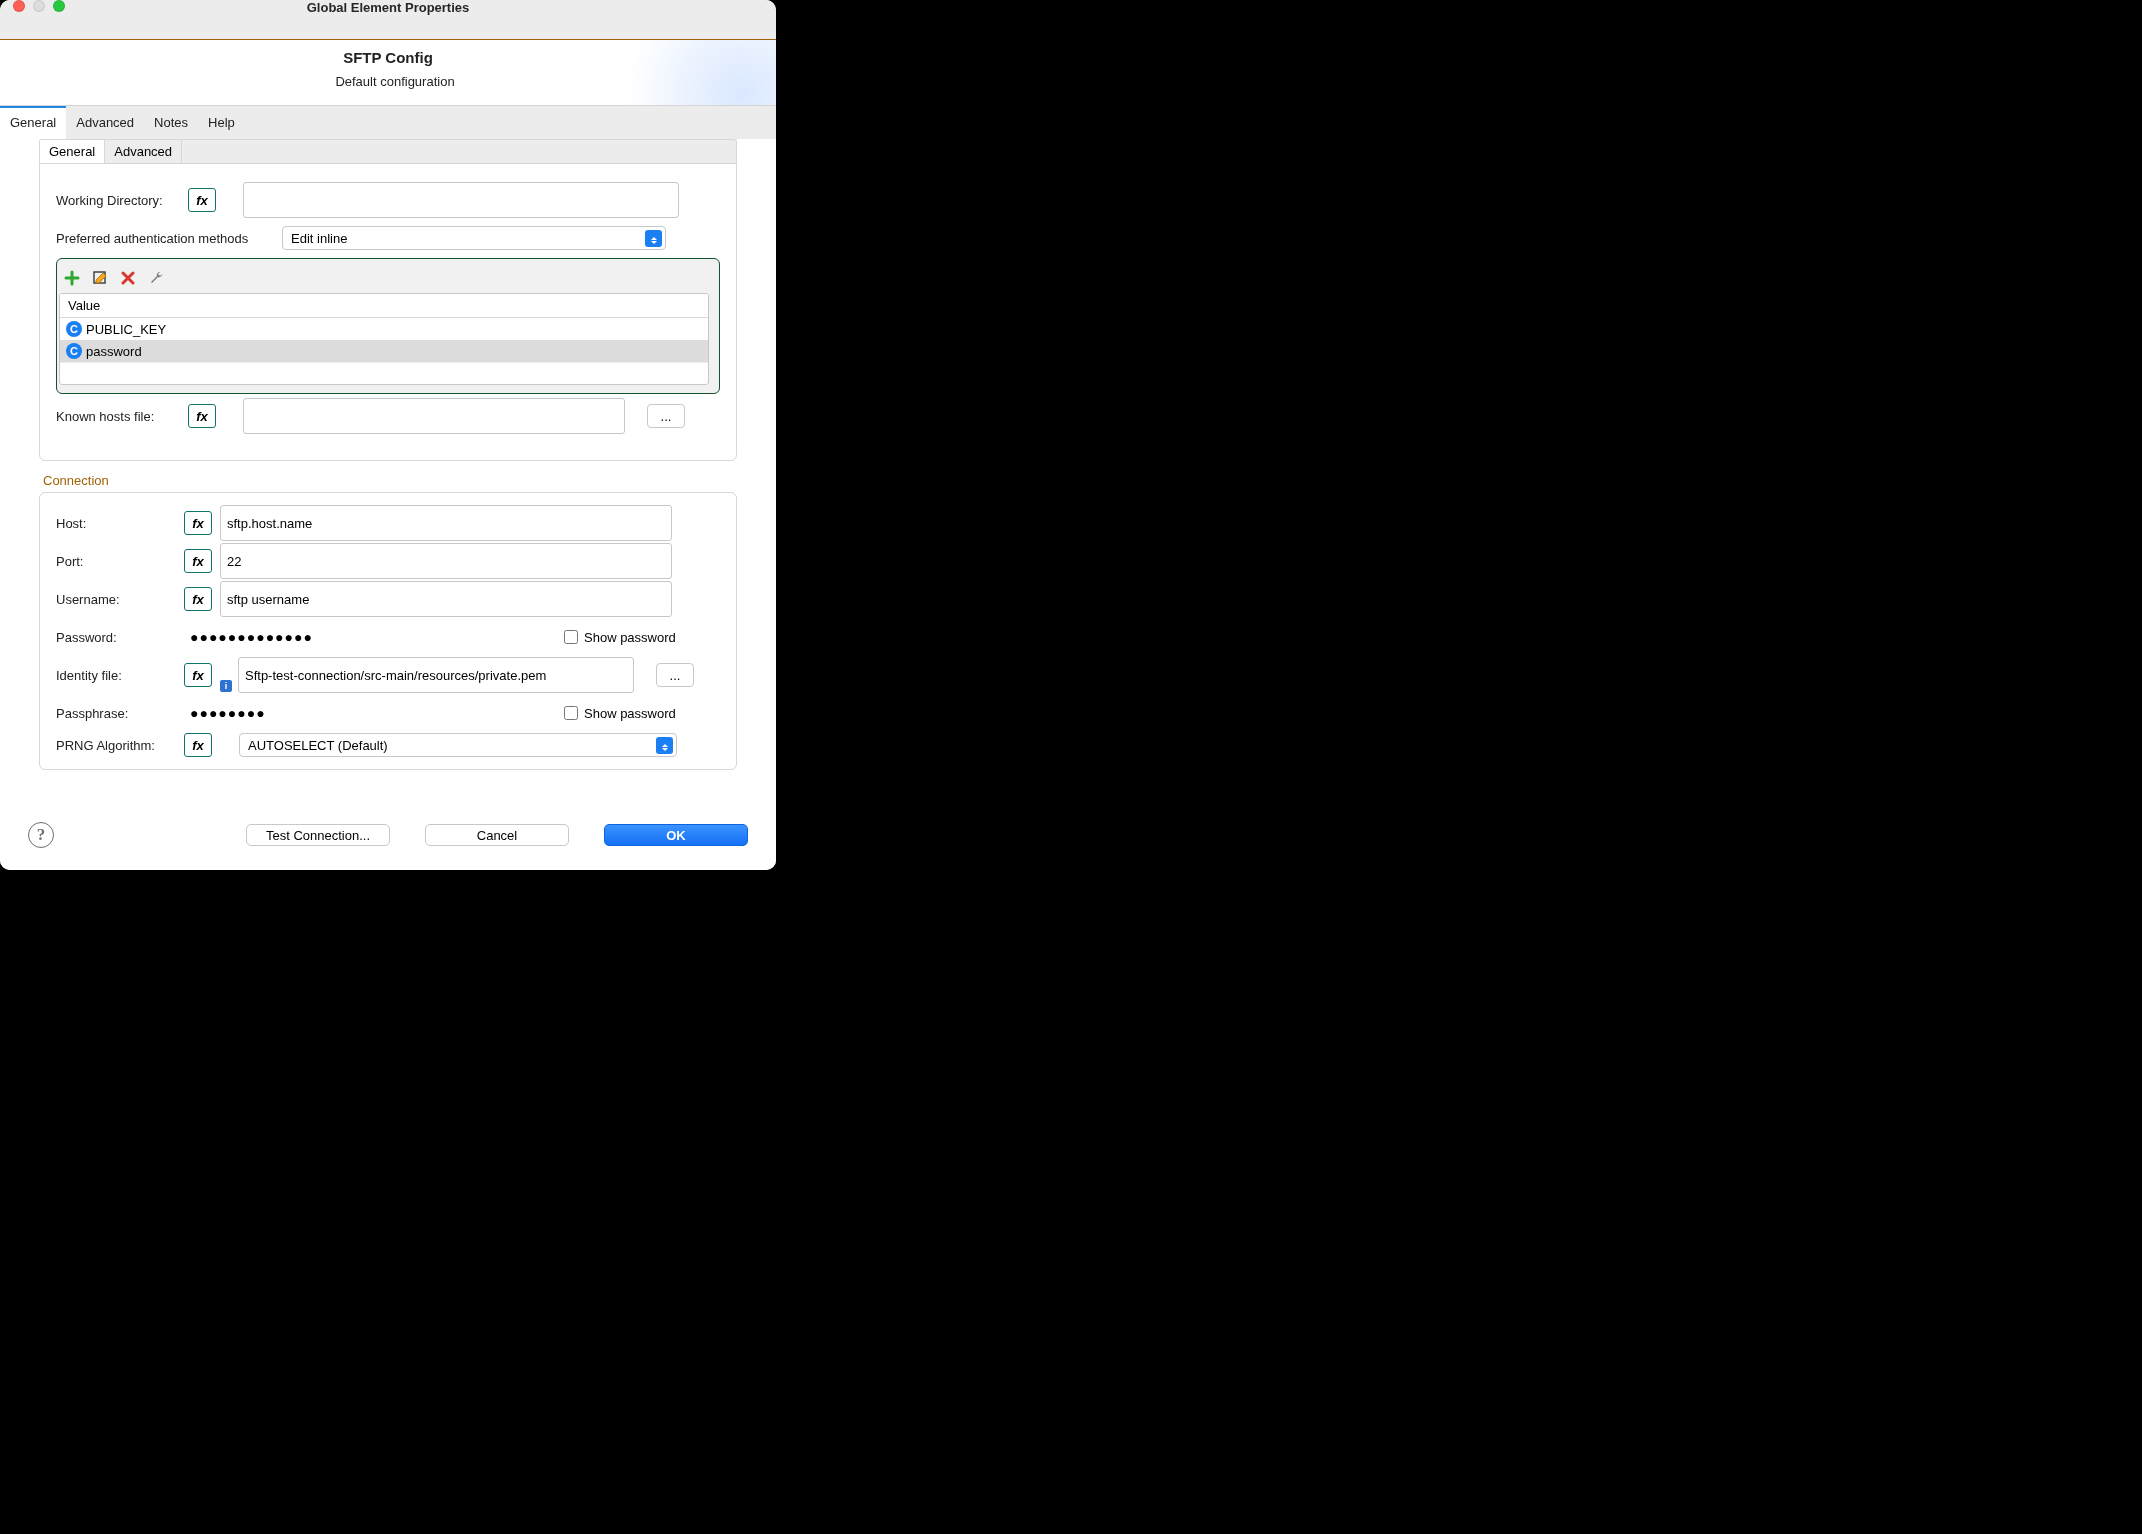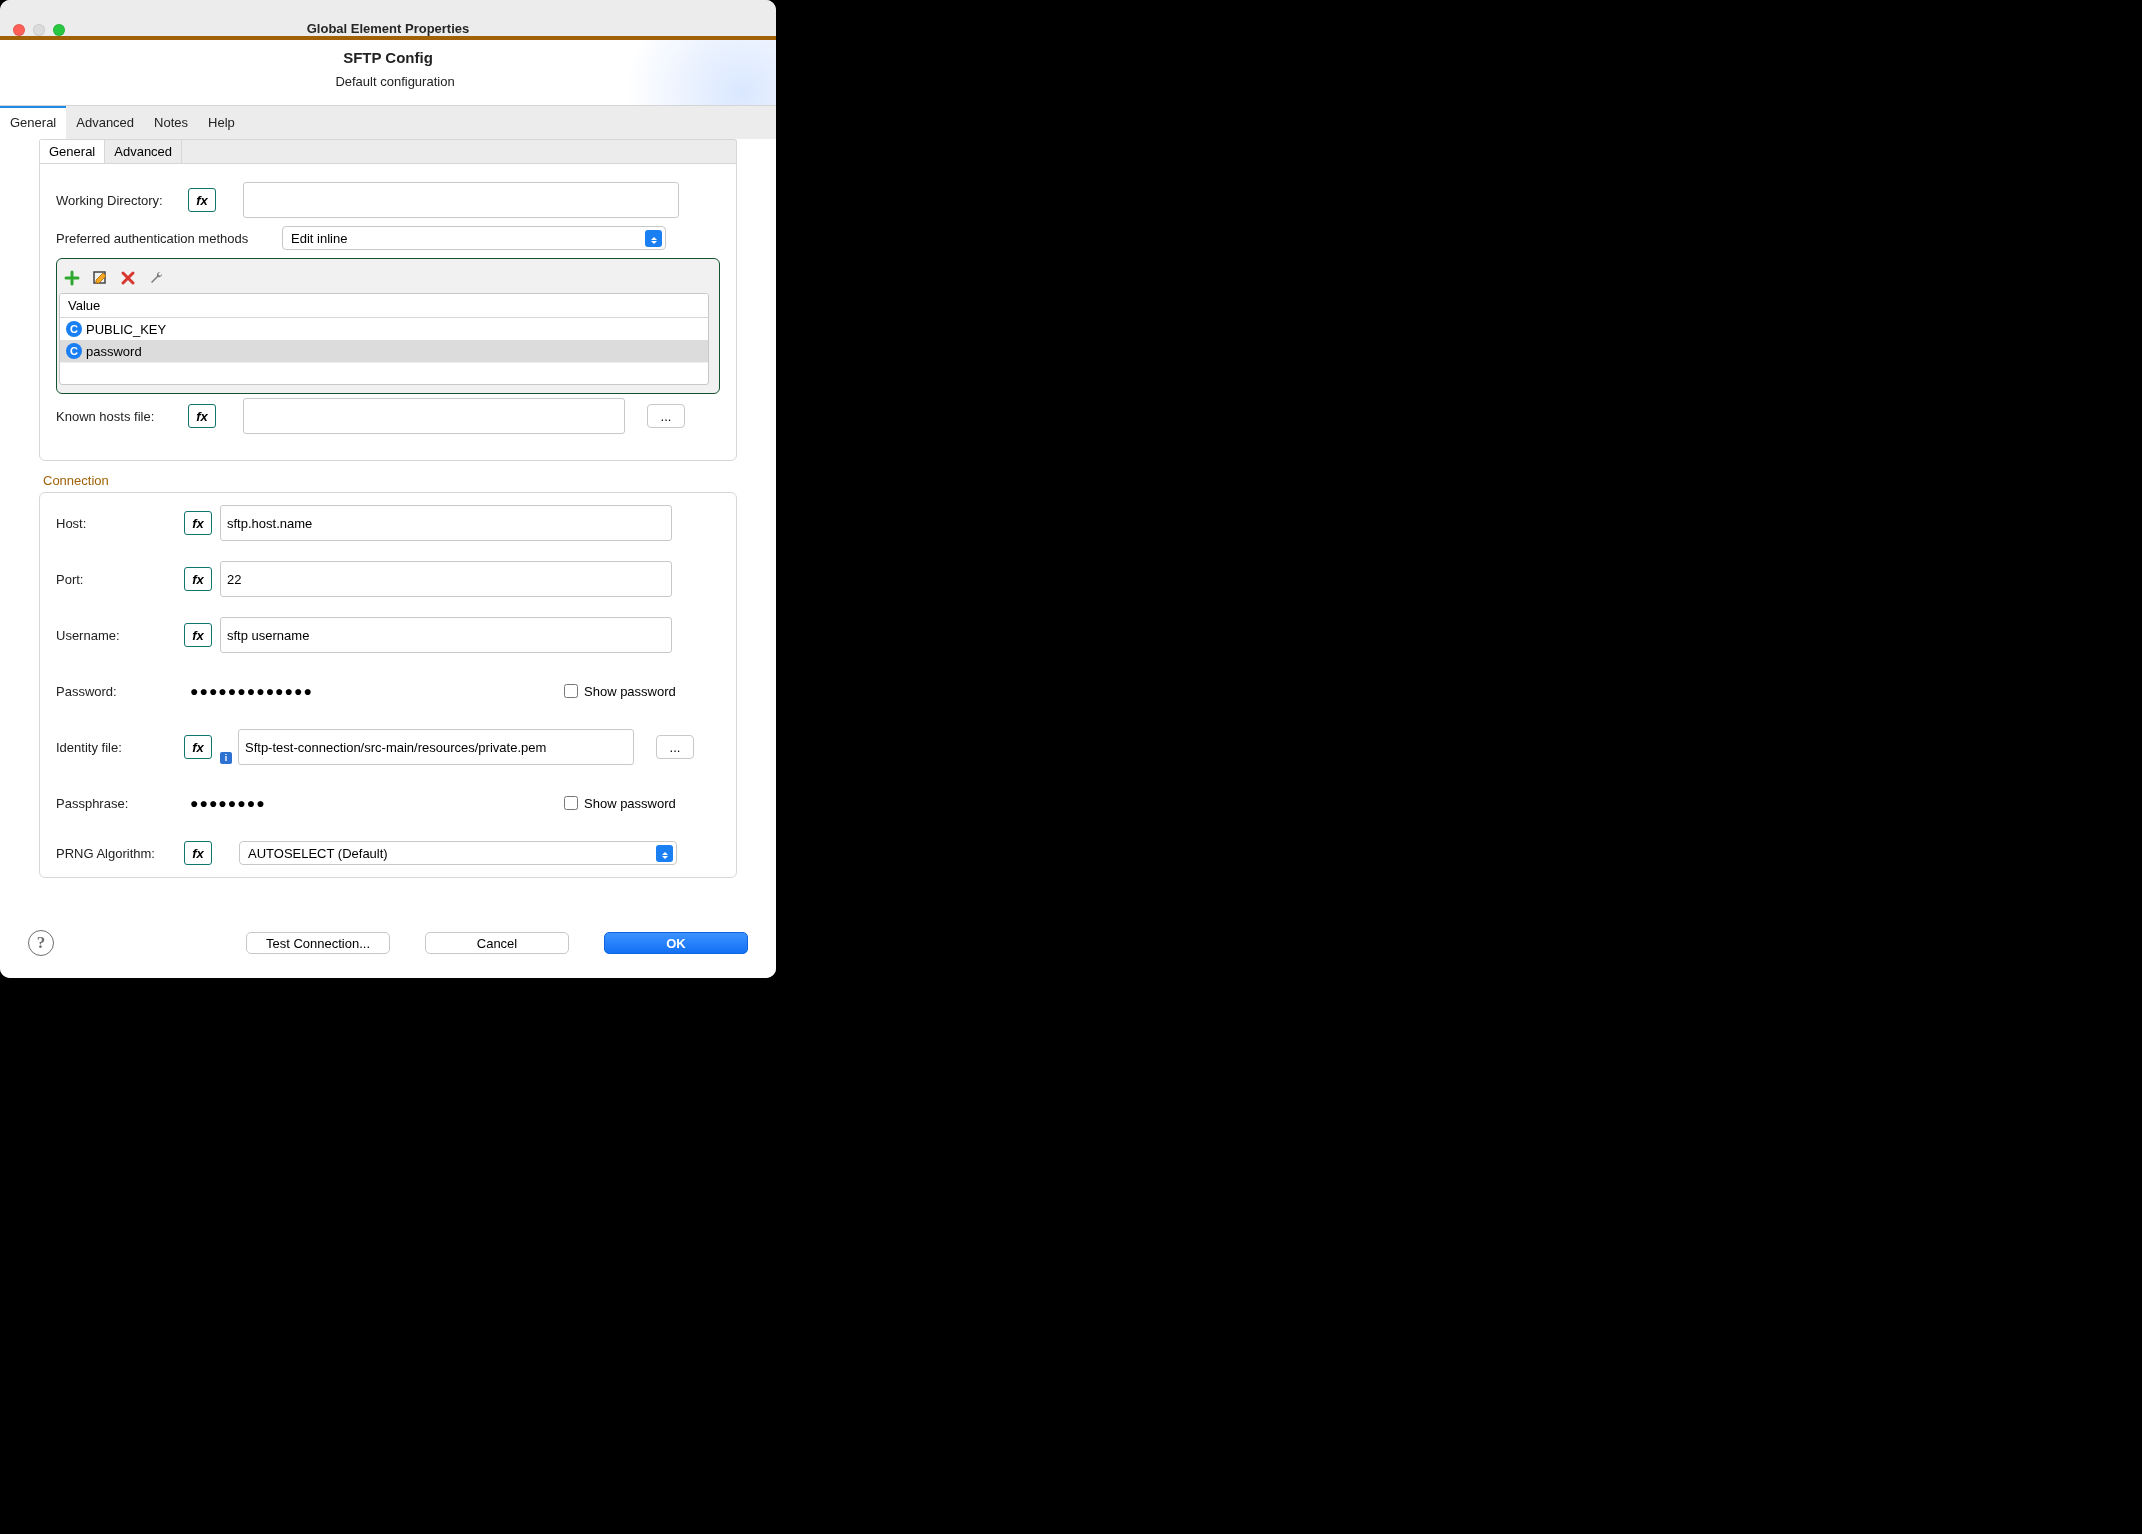--- a/index.html
+++ b/index.html
@@ -1,18 +1,18 @@
 <!DOCTYPE html>
 <html><head>
   <meta charset="utf-8">
   <style>
     * { box-sizing: border-box; margin: 0; padding: 0; font-family: -apple-system, BlinkMacSystemFont, "Segoe UI", Arial, sans-serif; }
     body { background: #000; }
     .window { width: 776px; background: #fff; border-radius: 10px; overflow: hidden; box-shadow: 0 10px 40px rgba(0,0,0,0.3); }
-    .titlebar { height: 40px; background: #ececec; display: flex; align-items: flex-end; position: relative; border-bottom: 4px solid #a16207; }
+    .titlebar { height: 40px; background: #ececec; display: flex; align-items: flex-start; position: relative; border-bottom: 1px solid #a16207; }
     .traffic { display: flex; gap: 8px; padding-left: 13px; }
     .dot { width: 12px; height: 12px; border-radius: 50%; }
     .dot.red { background: #ff5f57; border: 0.5px solid rgba(0,0,0,0.1); }
     .dot.gray { background: #dcdcdc; border: 0.5px solid rgba(0,0,0,0.08); }
     .dot.green { background: #28c840; border: 0.5px solid rgba(0,0,0,0.1); }
     .title { position: absolute; width: 100%; text-align: center; font-weight: 700; font-size: 13px; color: #262626; pointer-events: none; }
     .header { padding: 9px 22px 16px; background: #fff; position: relative; overflow: hidden; text-align: center; }
     .header .glow { position: absolute; right: -50px; top: -10px; width: 210px; height: 210px; background: radial-gradient(circle at 60% 30%, rgba(120,170,255,0.28), rgba(255,255,255,0) 60%); pointer-events:none;}
     .header h2 { font-size: 15px; font-weight: 700; color: #222; }
     .header p { font-size: 13px; margin-top: 8px; margin-left: 14px; color: #222; }
@@ -43,21 +43,21 @@
     .lb-row { padding: 3px 6px; font-size: 13px; display:flex; align-items:center; gap:4px; cursor:pointer;}
     .lb-row.sel { background: #dcdcdc; }
     .lb-row .ic { width:16px;height:16px; border-radius:50%; background:#1a7ff3; display:flex;align-items:center;justify-content:center;color:#fff;font-size:11px;font-weight:bold;}
     .lb-filler { height: 22px; border-top:1px solid #eee; }
     .browse-btn { width: 38px; height: 24px; border: 1px solid #c8c8c8; border-radius: 4px; background: #fff; font-size: 13px; cursor: pointer; display:flex;align-items:center;justify-content:center;}
     
     .section2 { margin: 12px 39px 0 39px; }
     .section2-label { font-size: 13px; margin-bottom: 4px; margin-left: 4px; color: #a16207;}
     .section2-body { border: 1px solid #d7d7d7; border-radius: 6px; padding: 12px 16px 12px 16px; }
     .section2 .form-row label { width: 120px; }
-    .section2 .form-row { margin-bottom: 20px; }
+    .section2 .form-row { margin-bottom: 2px; }
     .conn-input { flex:1; max-width: 452px; }
     .chk-row { display:flex; align-items:center; gap:6px; font-size:13px; margin-left:6px;}
     .chk-row input[type=checkbox]{ width:14px;height:14px; }
     .pw-input { flex:1; max-width:366px; letter-spacing: 1px; font-weight: 700;}
     .info-ic { width:12px; height:12px; background:#2d72d2; color:#fff; font-size:9px; display:flex;align-items:center;justify-content:center; border-radius:2px; font-weight:bold; align-self:flex-end; margin-bottom:1px; margin-right:-2px;}
     
     .footer { display:flex; align-items:center; padding: 16px 28px 22px 28px; gap: 18px; margin-top: 36px;}
     .help-ic { width:26px;height:26px; border:1.5px solid #6e6e6e; border-radius:50%; display:flex;align-items:center;justify-content:center; font-size:17px; color:#6e6e6e; cursor:pointer; font-weight:bold; font-family: Georgia, serif;}
     .footer-btns { margin-left:auto; display:flex; gap:35px;}
     .btn { height: 22px; width: 144px; border-radius: 5px; font-size: 13px; border: 1px solid #c8c8c8; background:#fff; cursor:pointer; display:flex;align-items:center;justify-content:center;}

